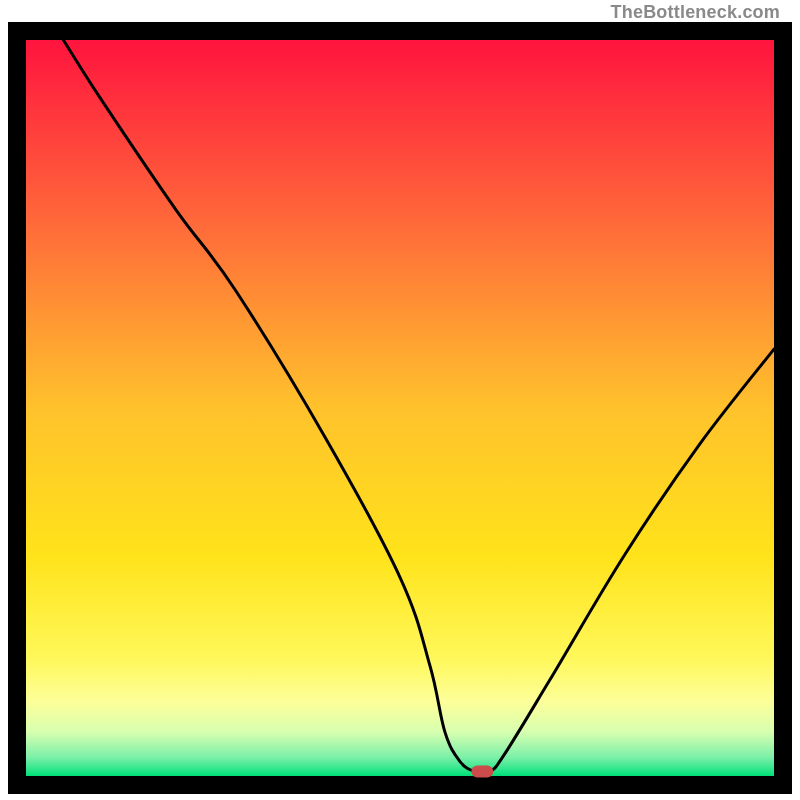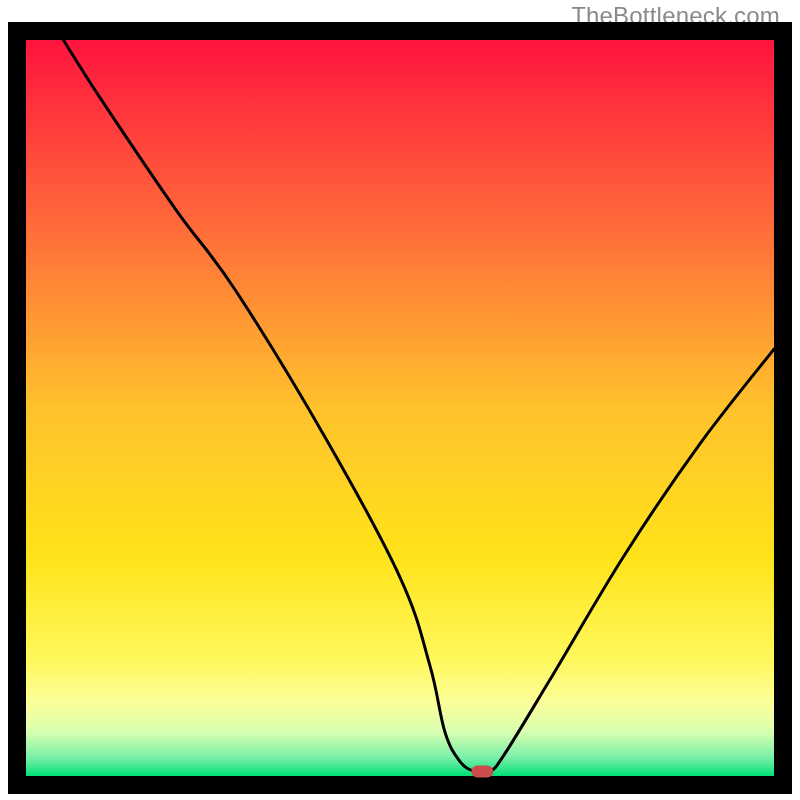--- a/index.html
+++ b/index.html
@@ -10,23 +10,23 @@
   }
   .wrap {
     width: 800px;
     height: 800px;
     position: relative;
   }
   .attr {
     position: absolute;
     top: 2px;
     right: 20px;
-    font-size: 24px;
+    font-size: 18px;
     color: #8a8a8a;
-    font-weight: 400;
+    font-weight: 700;
     letter-spacing: 0.2px;
     text-align: right;
   }
   .plot {
     position: absolute;
     left: 8px;
     top: 22px;
     width: 784px;
     height: 772px;
     background: #000;

